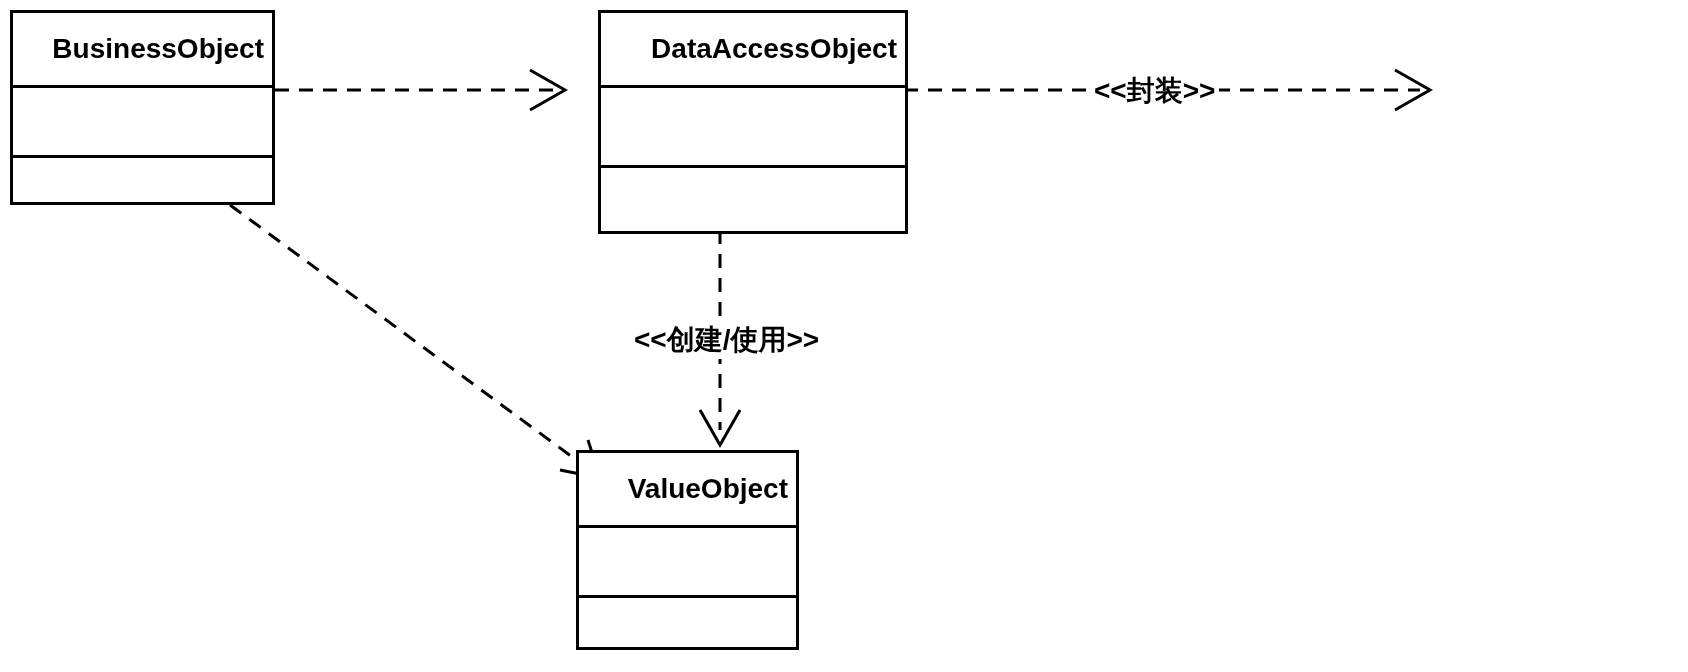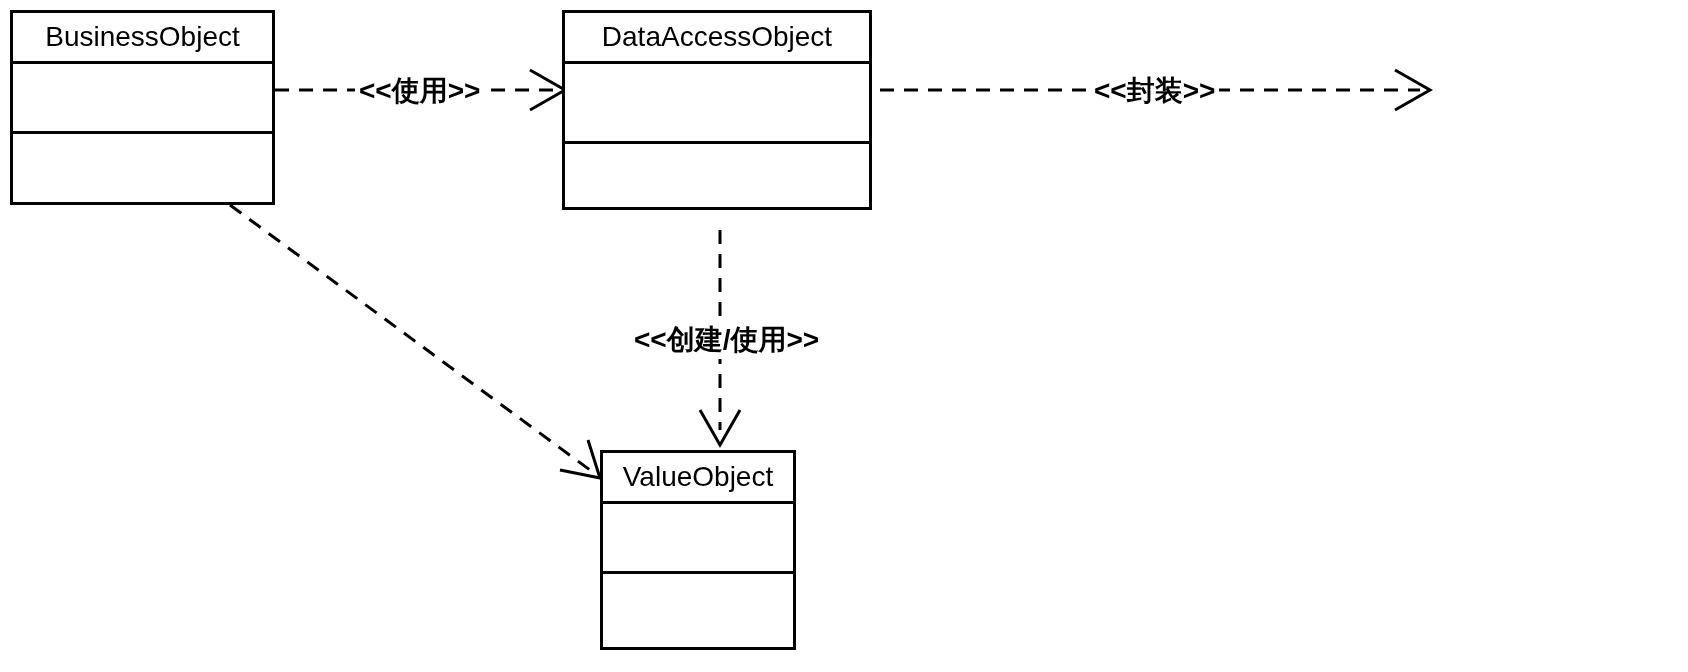--- a/index.html
+++ b/index.html
@@ -18,24 +18,24 @@
     height: 672px;
   }
   .uml-box {
     position: absolute;
     border: 3px solid #000;
     background: #fff;
     box-sizing: border-box;
   }
   .uml-title {
     border-bottom: 3px solid #000;
-    padding: 8px 8px;
-    font-weight: normal;
+    padding: 20px 8px;
+    font-weight: bold;
     white-space: nowrap;
-    text-align: center;
+    text-align: right;
   }
   .uml-attr {
     border-bottom: 3px solid #000;
     box-sizing: border-box;
   }
   .uml-op {
     box-sizing: border-box;
   }
   .label {
     position: absolute;
@@ -76,39 +76,38 @@
     <line x1="880" y1="90" x2="1420" y2="90"></line>
     <polyline class="arrowhead" points="1395,70 1430,90 1395,110"></polyline>
 
     <line x1="720" y1="230" x2="720" y2="430"></line>
     <polyline class="arrowhead" points="700,410 720,445 740,410"></polyline>
 
     <line x1="230" y1="205" x2="590" y2="470"></line>
     <polyline class="arrowhead" points="560,470 600,478 588,440"></polyline>
   </svg>
 
-  <div class="label" style="left:355px; top:72px;">&lt;&lt;使用&gt;&gt;</div>
 
   <div class="label" style="left:1090px; top:72px;">&lt;&lt;封装&gt;&gt;</div>
 
   <div class="label" style="left:630px; top:300px;margin-top:21px;">&lt;&lt;创建/使用&gt;&gt;</div>
 
 
   <div class="uml-box" style="left:10px; top:10px; width:265px; height:195px;">
     <div class="uml-title">BusinessObject</div>
     <div class="uml-attr" style="height:70px;"></div>
     <div class="uml-op" style="height:70px;"></div>
   </div>
 
-  <div class="uml-box" style="left:562px; top:10px; width:310px; height:200px;">
+  <div class="uml-box" style="left:598px; top:10px; width:310px; height:224px;">
     <div class="uml-title">DataAccessObject</div>
     <div class="uml-attr" style="height:80px;"></div>
     <div class="uml-op" style="height:85px;"></div>
   </div>
 
 
-  <div class="uml-box" style="left:600px; top:450px; width:196px; height:200px;">
+  <div class="uml-box" style="left:576px; top:450px; width:223px; height:200px;">
     <div class="uml-title">ValueObject</div>
     <div class="uml-attr" style="height:70px;"></div>
     <div class="uml-op" style="height:75px;"></div>
   </div>
 
 </div>
 
 </body></html>

